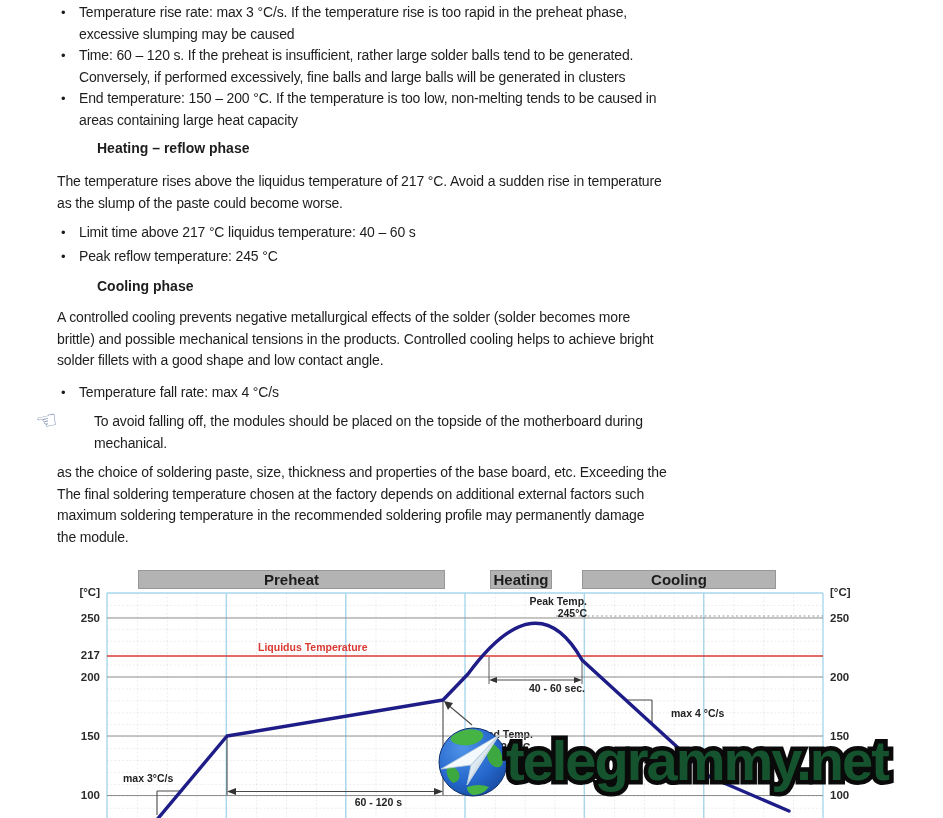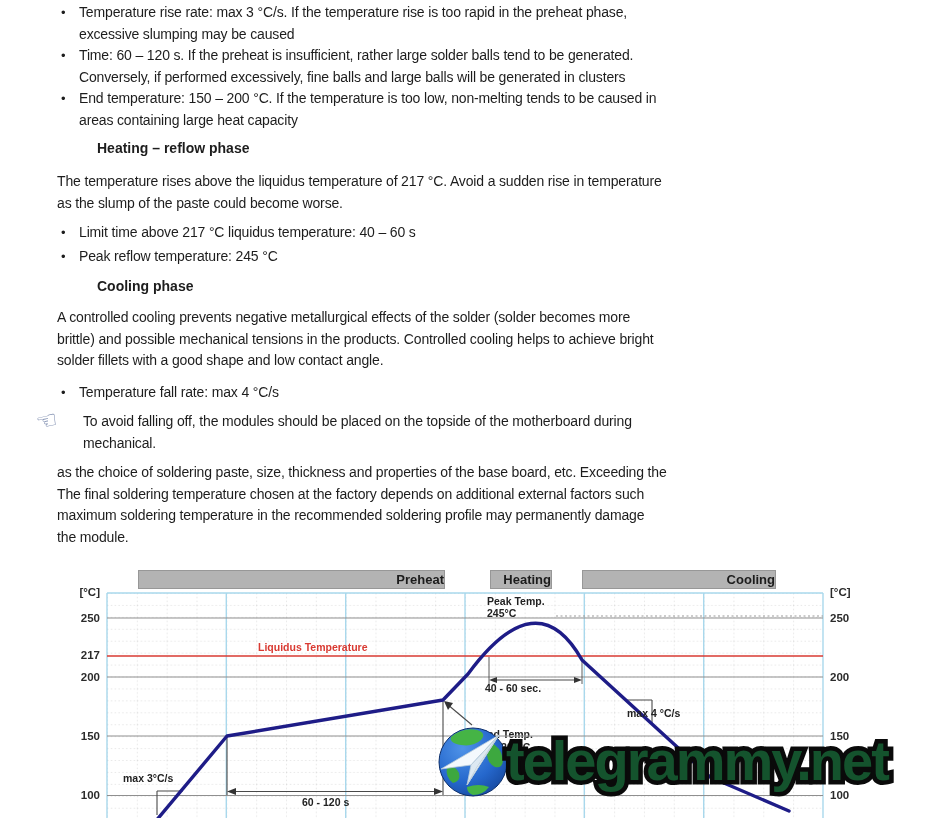--- a/index.html
+++ b/index.html
@@ -15,33 +15,33 @@
   .tl { font-size:14px; line-height:21.5px; letter-spacing:-0.15px; white-space:nowrap; }
   .h  { font-size:14px; font-weight:bold; line-height:18px;padding-left:40px; }
   .bullet-item { display:flex; }
   .marker { width:22px; flex:0 0 22px; font-size:13px; line-height:21.5px; padding-left:4px; }
   .blist { display:flex; flex-direction:column; row-gap:2px; }
   .note-icon {
     position:absolute; left:-21px; top:-4px; font-size:24px; color:#7383a8;
     font-family:"DejaVu Sans", sans-serif;
     transform:scaleX(-1) rotate(12deg); transform-origin:center;
   }
-  .note-text { margin-left:26px; }
+  .note-text { margin-left:37px; }
 
   
   #chart { position:absolute; left:0; top:565px; width:943px; height:253px; }
   .band {
     position:absolute; top:5px; height:19px; background:#b3b3b3; border:1px solid #979797;
-    font-size:13px; font-weight:bold; color:#1c1c1c; text-align:right; line-height:17px;
+    font-size:15px; font-weight:bold; color:#1c1c1c; text-align:center; line-height:17px;
   }
   .tick { position:absolute; font-size:11.5px; font-weight:bold; color:#2b2b2b; line-height:12px; }
   .tick-l { left:58px; width:42px; text-align:right; }
   .tick-r { left:830px; width:42px; text-align:left; }
   .anno { position:absolute; font-size:10.5px; font-weight:bold; color:#222; line-height:12px; white-space:nowrap; }
-  .ctr { text-align:left; }
+  .ctr { text-align:right; }
   #liquidus-label { color:#d93a32; }
   #profile-label { color:#2a2ab0; font-size:11px; z-index:1; }
   #end-temp-1, #end-temp-2 { z-index:1; }
   #chart-svg { position:absolute; left:0; top:0; z-index:2; pointer-events:none; }
   .anno { z-index:3; }
   #end-temp-1, #end-temp-2, #profile-label { z-index:1; }
 
   
   #watermark { position:absolute; left:430px; top:705px; width:513px; height:113px; z-index:50; }
   #wm-globe { position:absolute; left:7px; top:18px; }
@@ -209,21 +209,21 @@
 
     <path d="M 150 828 L 227 736 L 443 700 L 468 674 Q 537 580 582 660 L 710 777 L 789 811" fill="none" stroke="#1e1c87" stroke-width="3.4" stroke-linejoin="round" stroke-linecap="round"></path>
   </svg>
 
   <div class="anno" id="liquidus-label" style="left:258px;top:76px;width:120px">Liquidus Temperature</div>
   <div class="anno ctr" style="left:487px;top:30px;width:100px">Peak Temp.</div>
   <div class="anno ctr" style="left:487px;top:42px;width:100px">245°C</div>
   <div class="anno ctr" style="left:485px;top:117px;width:100px">40 - 60 sec.</div>
   <div class="anno ctr" style="left:302px;top:231px;width:100px">60 - 120 s</div>
   <div class="anno" style="left:123px;top:207px">max 3°C/s</div>
-  <div class="anno" style="left:627px;top:142px">max 4 °C/s</div>
+  <div class="anno" style="left:671px;top:142px">max 4 °C/s</div>
   <div class="anno" id="end-temp-1" style="left:480px;top:163px">End Temp.</div>
   <div class="anno" id="end-temp-2" style="left:501px;top:176px">200°C</div>
   <div class="anno" id="profile-label" style="left:698px;top:185px">Soldering Profile</div>
 </div>
 
 <div id="watermark">
   <svg id="wm-globe" width="72" height="76" viewBox="0 0 72 76">
     <defs>
       <radialGradient id="ocean" cx="0.35" cy="0.3" r="0.9">
         <stop offset="0" stop-color="#4f93e8"></stop>

